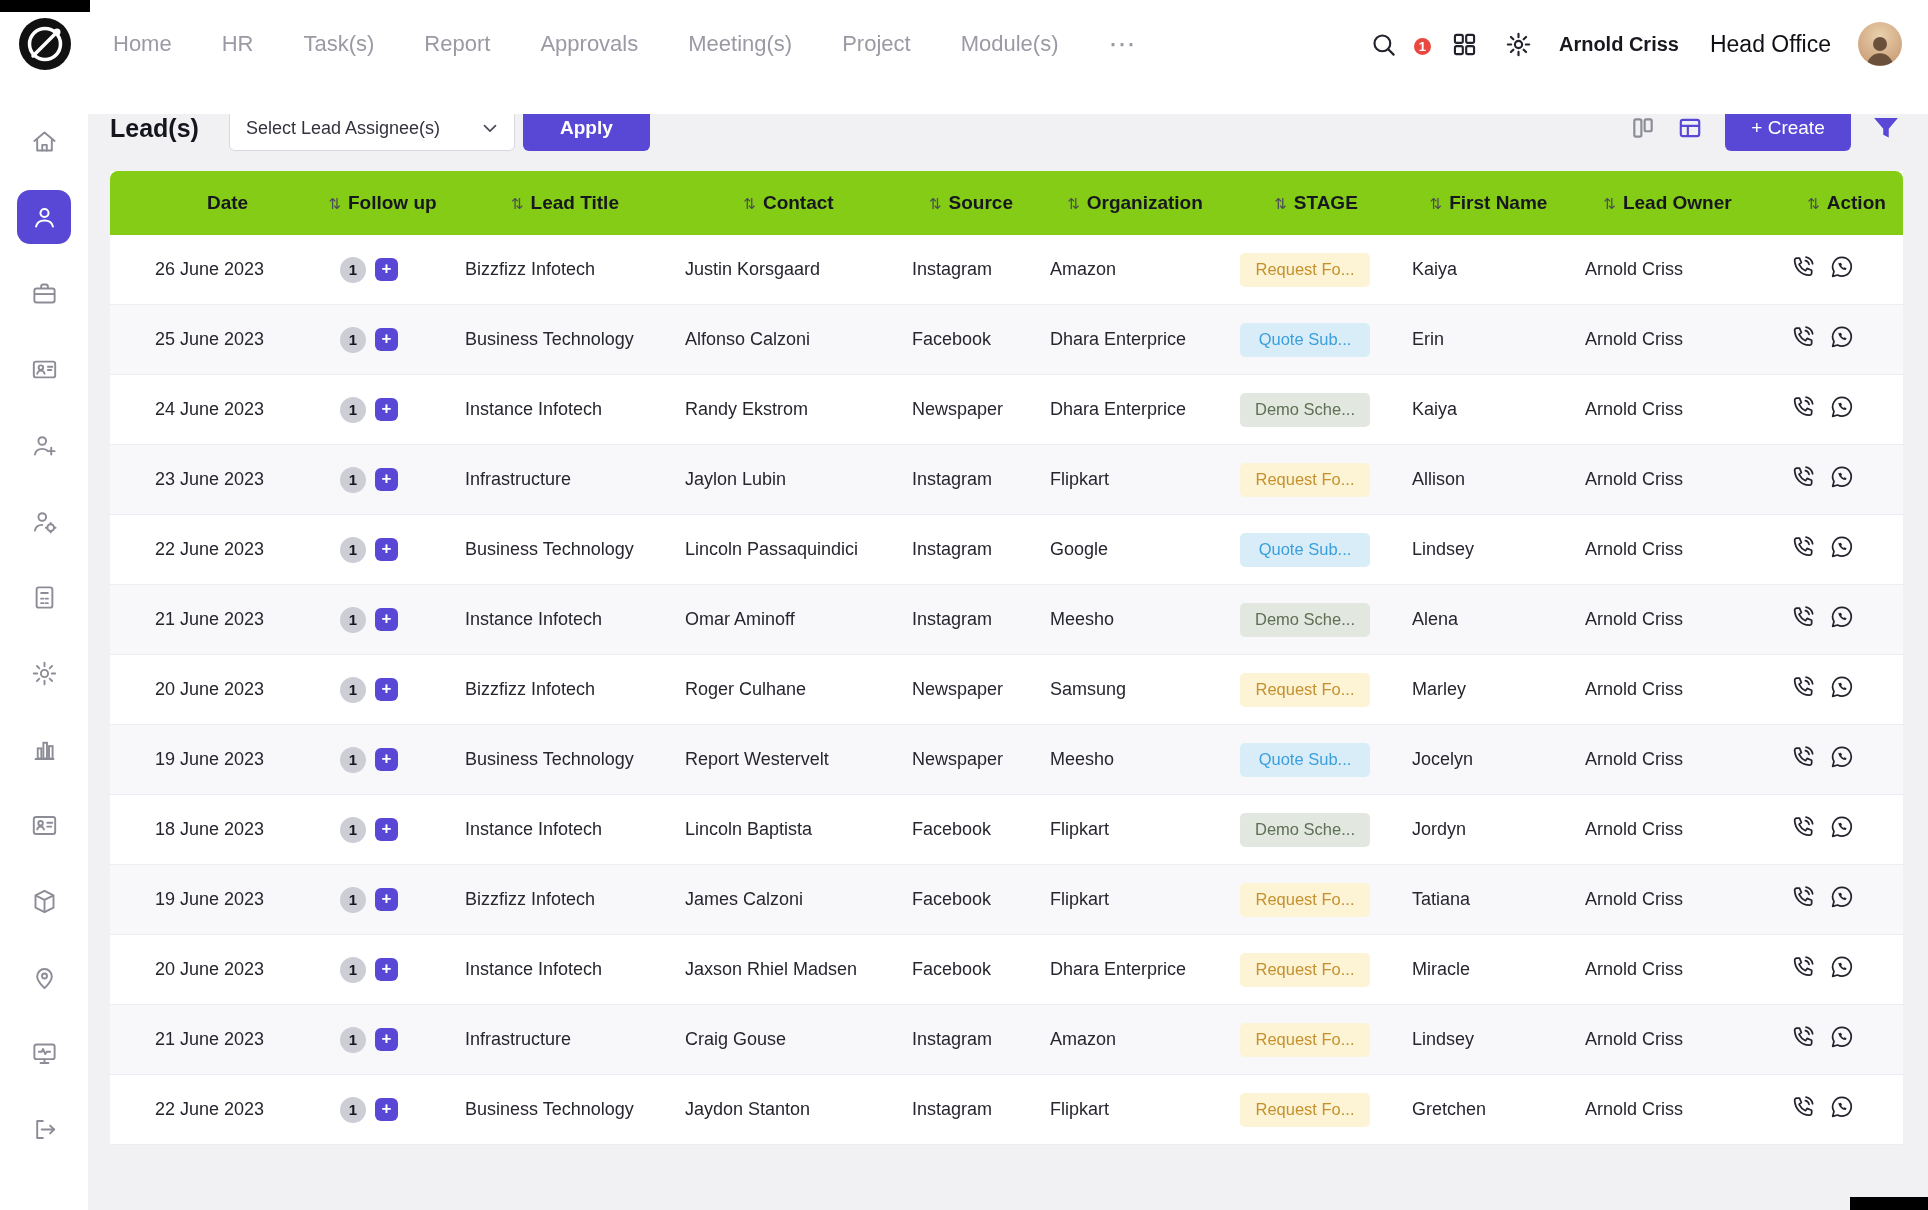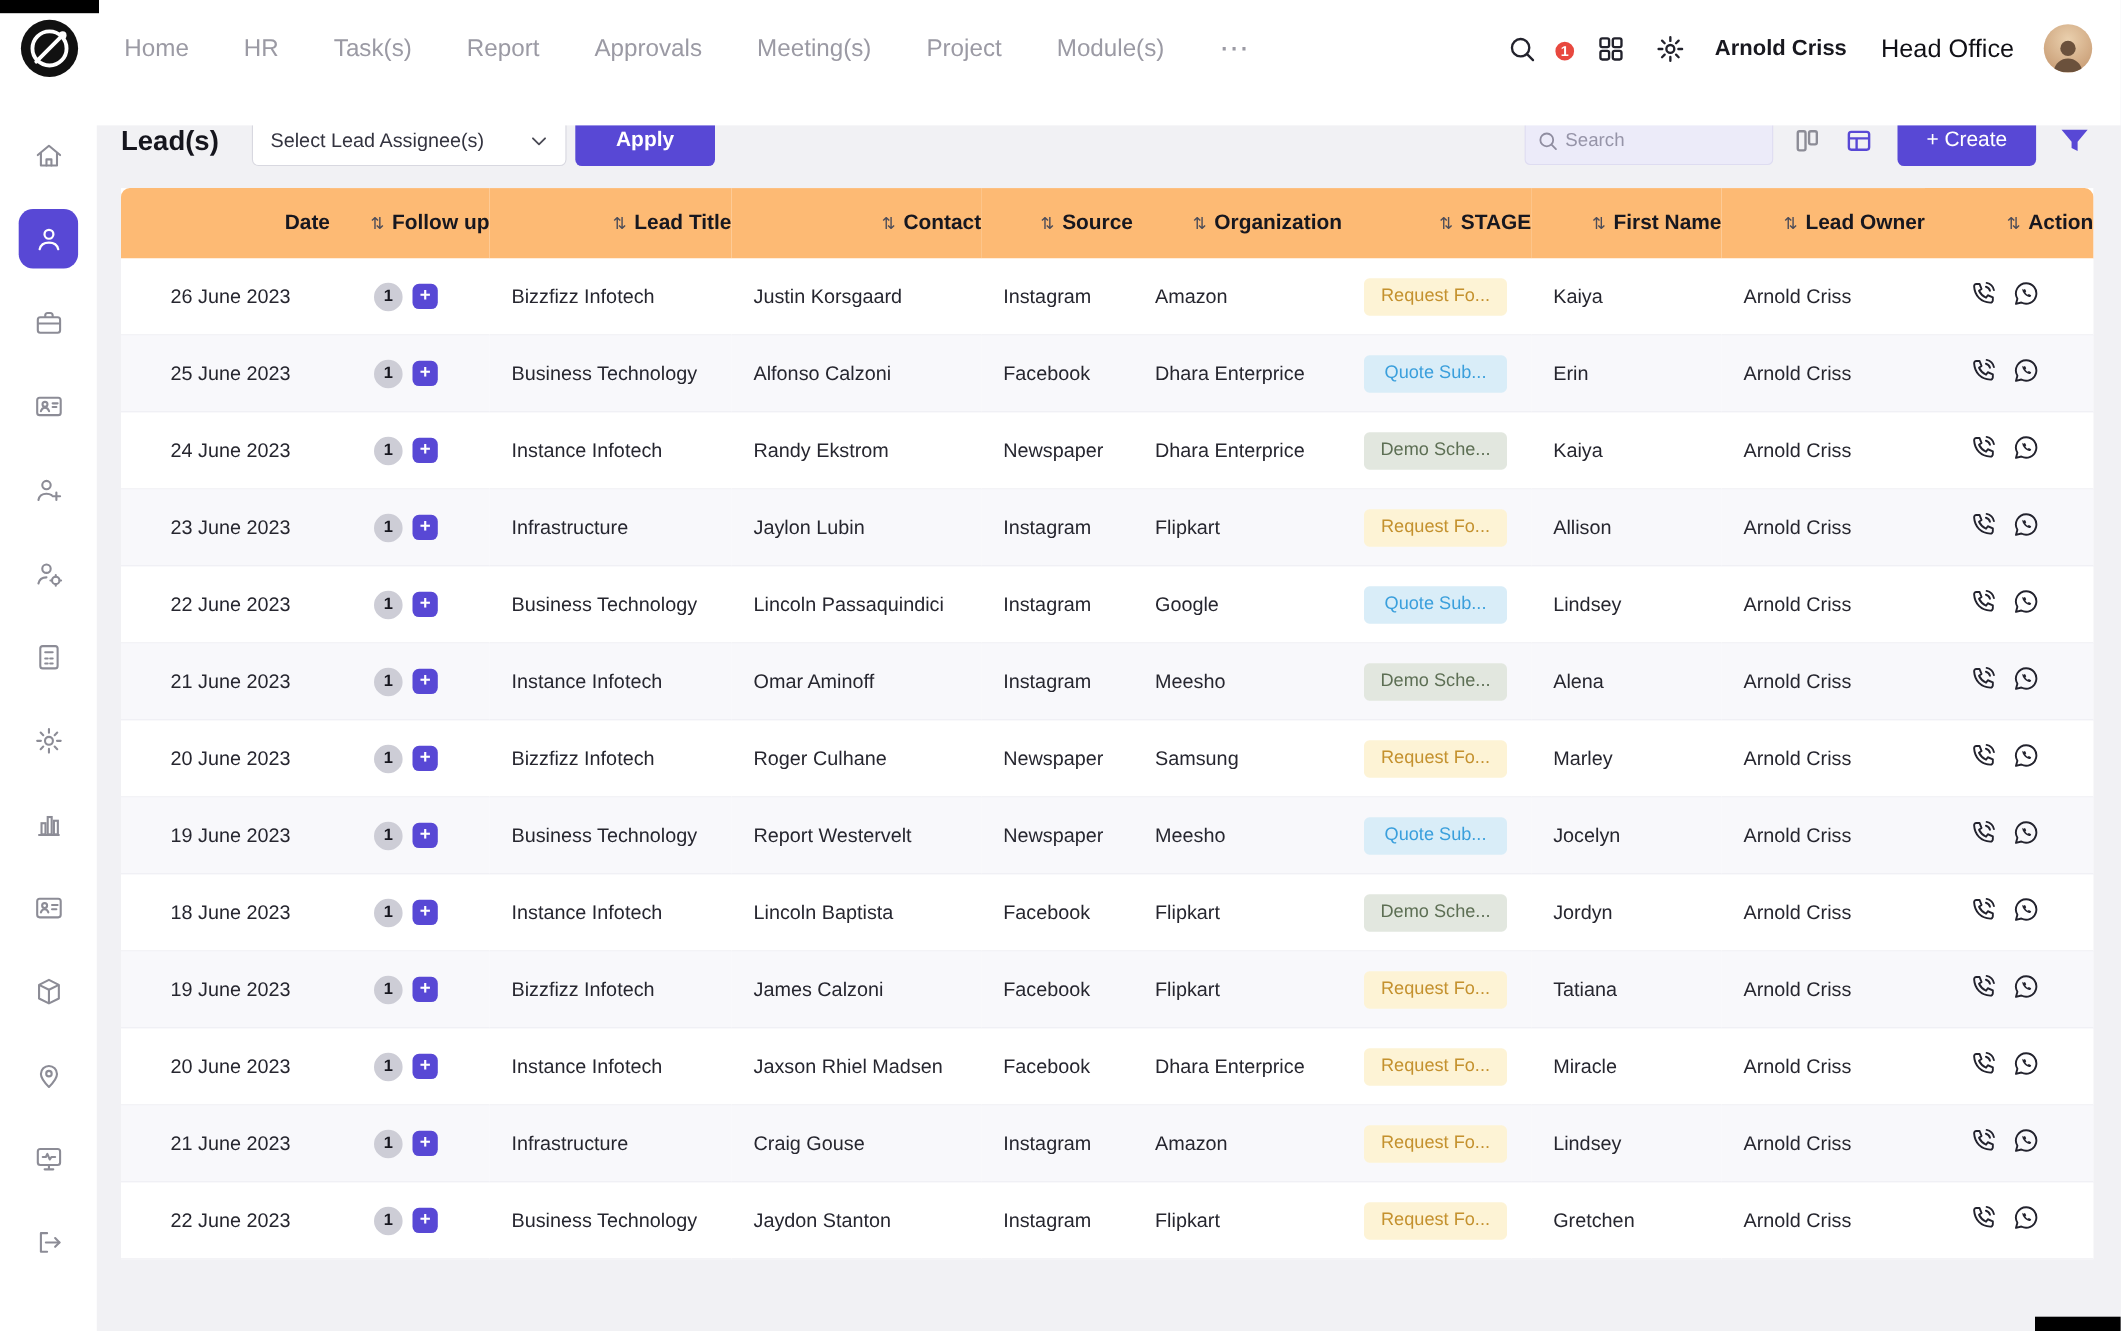--- a/index.html
+++ b/index.html
@@ -69,21 +69,21 @@
   .toggle-list { color:#5848d5; }
   .create-btn { width:126px; height:46px; background:#5848d5; border:none; border-radius:6px; color:#fff;
     font-size:19px; font-weight:400; cursor:pointer; font-family:inherit; white-space:nowrap; }
   .filter-btn { margin-left:18px; width:34px; height:34px; color:#5848d5; cursor:pointer;
     display:flex; align-items:center; justify-content:center; }
   .filter-btn svg { width:30px; height:30px; }
 
   
   .table-wrap { margin-top:17px; width:1793px; }
   table.leads { border-collapse:separate; border-spacing:0; table-layout:fixed; width:1793px; background:#fff; }
-  thead th { background:#fdba74; height:64px; text-align:right; font-size:19px; font-weight:700; color:#17171f;
+  thead th { background:#84cc16; height:64px; text-align:center; font-size:19px; font-weight:700; color:#17171f;
     padding-left:20px; white-space:nowrap; cursor:pointer; }
   thead th:first-child { padding-left:45px; border-top-left-radius:8px; }
   thead th:last-child { padding-left:40px; border-top-right-radius:8px; }
   .sort-icon { font-size:15px; color:#4c4c58; margin-right:7px; font-weight:400; }
   tbody td { height:70px; border-bottom:1px solid #ececf1; font-size:18px; color:#26262f;
     padding-left:20px; white-space:nowrap; overflow:hidden; background:#fff; }
   tbody tr:nth-child(even) td { background:#f8f8fb; }
   tbody td:first-child { padding-left:45px; }
   td.c-follow { padding-left:40px; }
   td.c-action { padding-left:40px; }
@@ -309,29 +309,20 @@
         <svg viewBox="0 0 24 24" fill="none" stroke="currentColor" stroke-width="1.8" stroke-linecap="round" stroke-linejoin="round">
             <path d="M6 9.5l6 6 6-6"></path>
           </svg>
       </span>
     </div>
 
     <button class="apply-btn">Apply</button>
 
     <div class="toolbar-spacer"></div>
 
-    <div class="search-box">
-      <span class="mag">
-        <svg viewBox="0 0 24 24" fill="none" stroke="currentColor" stroke-width="2" stroke-linecap="round">
-            <circle cx="11" cy="11" r="7"></circle>
-            <path d="M16.2 16.2 21 21"></path>
-          </svg>
-      </span>
-      <input class="search-input" type="text" placeholder="Search" style="">
-    </div>
 
     <div class="view-toggles">
       <span class="toggle-icon toggle-kanban">
         <svg viewBox="0 0 24 24" fill="none" stroke="currentColor" stroke-width="2">
             <rect x="4" y="4" width="6.5" height="16" rx="1.5"></rect>
             <rect x="13.5" y="4" width="6.5" height="11" rx="1.5"></rect>
           </svg>
       </span>
       <span class="toggle-icon toggle-list">
         <svg viewBox="0 0 24 24" fill="none" stroke="currentColor" stroke-width="2">

